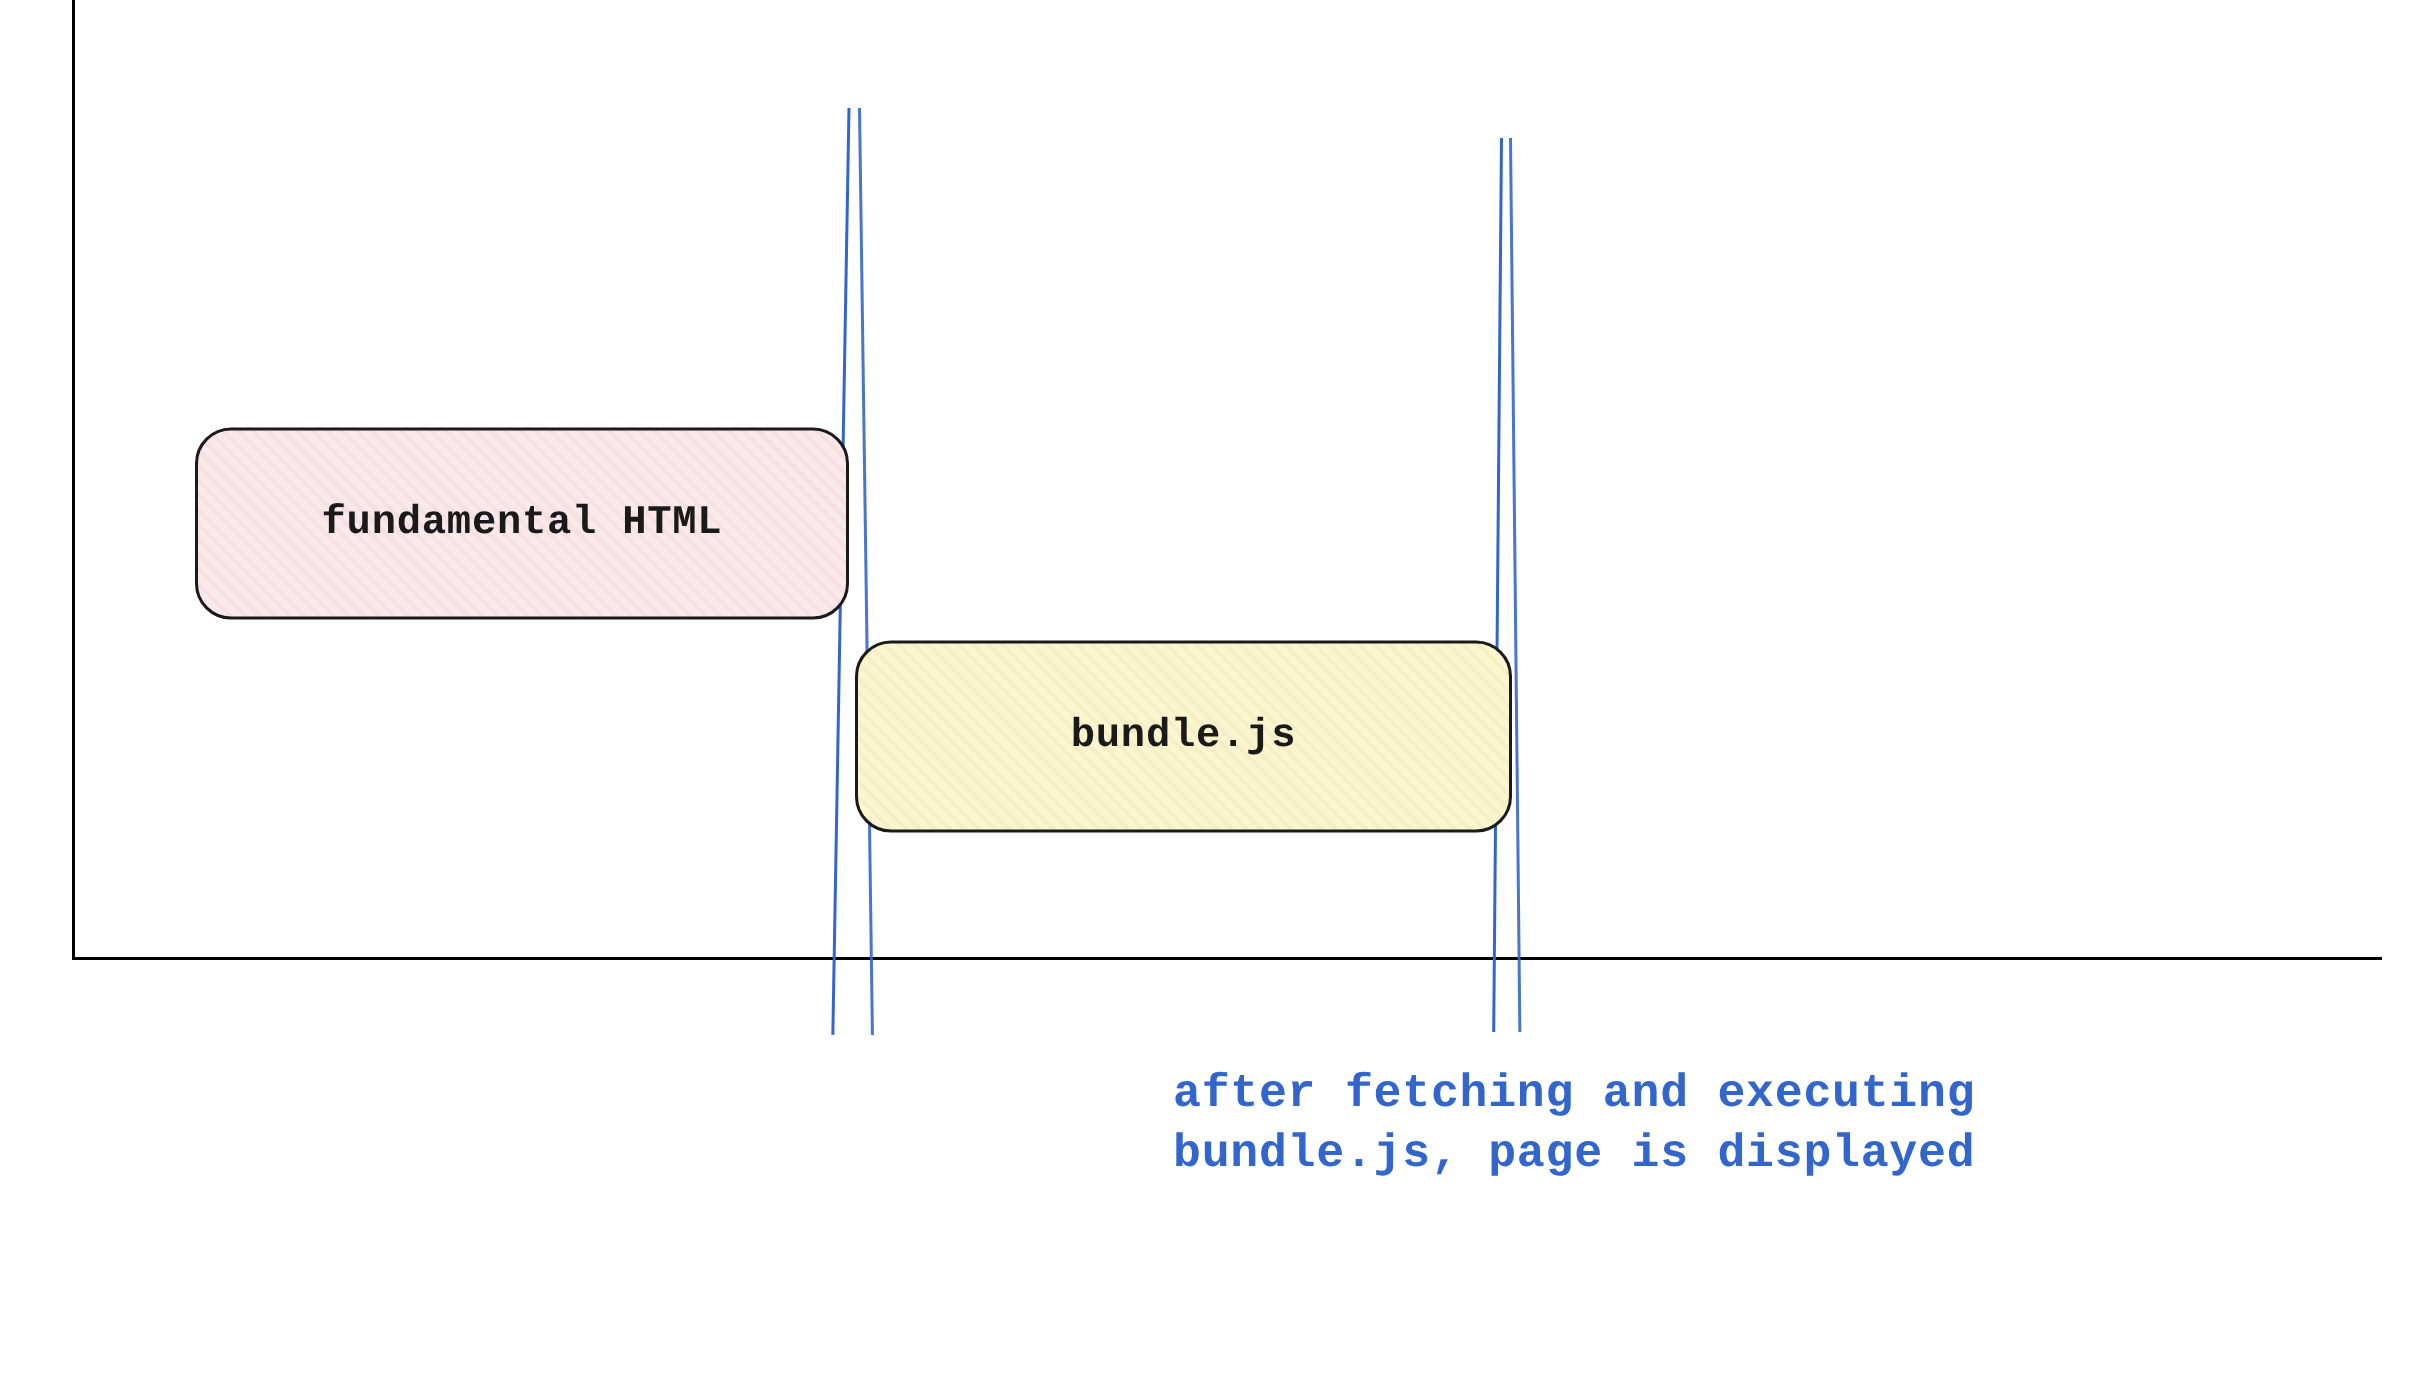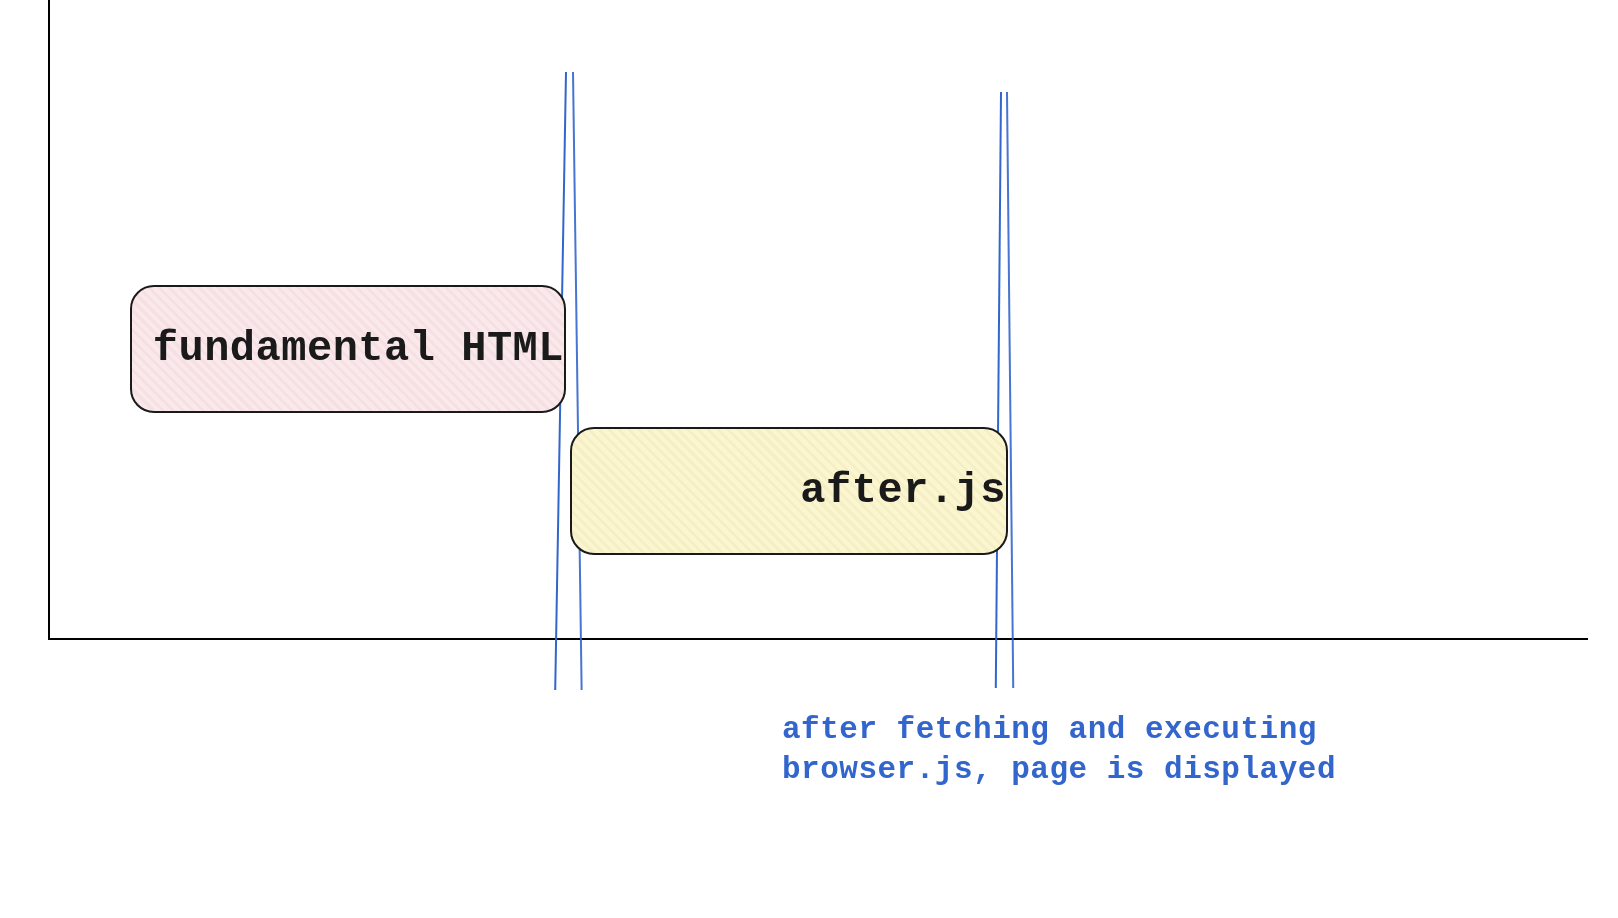--- a/index.html
+++ b/index.html
@@ -37,22 +37,22 @@
       top: 638px;
       width: 1540px;
       height: 2px;
     }
     .box {
       position: absolute;
       border: 2px solid #1a1a1a;
       border-radius: 24px;
       display: flex;
       align-items: center;
-      justify-content: flex-end;
-      font-size: 42px;
+      justify-content: center;
+      font-size: 27px;
       font-weight: 600;
       color: #1a1a1a;
       letter-spacing: 0.5px;
     }
     .box-html {
       left: 130px;
       top: 285px;
       width: 436px;
       height: 128px;
       background: #f9e9eb;
@@ -139,19 +139,19 @@
   <div class="marker-line marker-1"></div>
   <div class="marker-line marker-1b"></div>
   <div class="marker-line marker-2"></div>
   <div class="marker-line marker-2b"></div>
 
   <div class="box box-html">
     <span>fundamental HTML</span>
   </div>
 
   <div class="box box-bundle">
-    <span>after.js</span>
+    <span>bundle.js</span>
   </div>
 
   <div class="annotation annotation-right">after fetching and executing
-browser.js, page is displayed</div>
+bundle.js, page is displayed</div>
 
 </div>
 
 </body></html>

